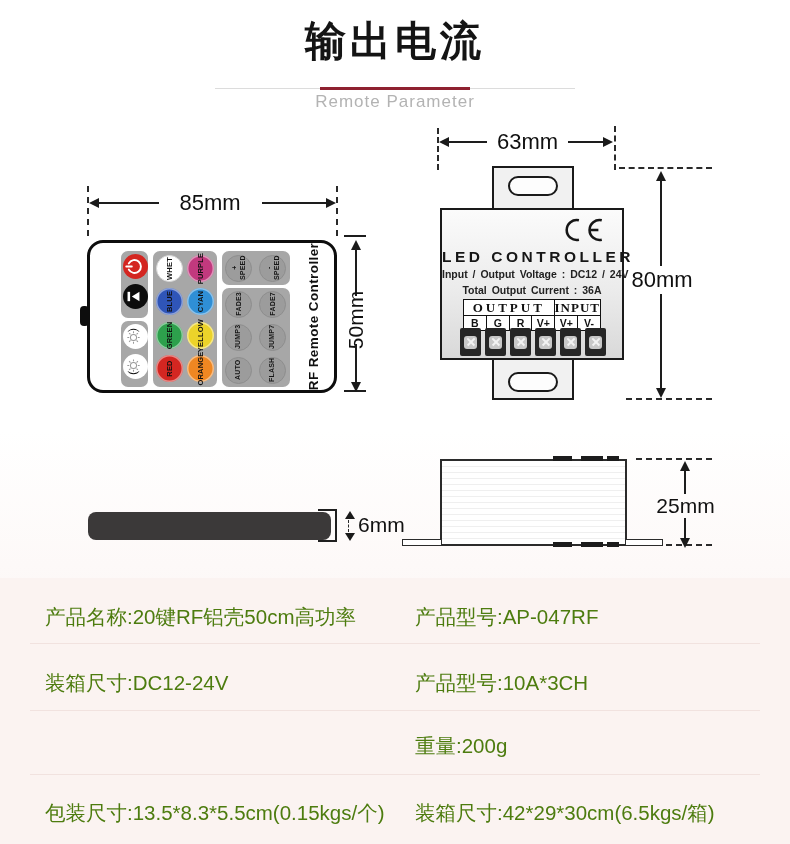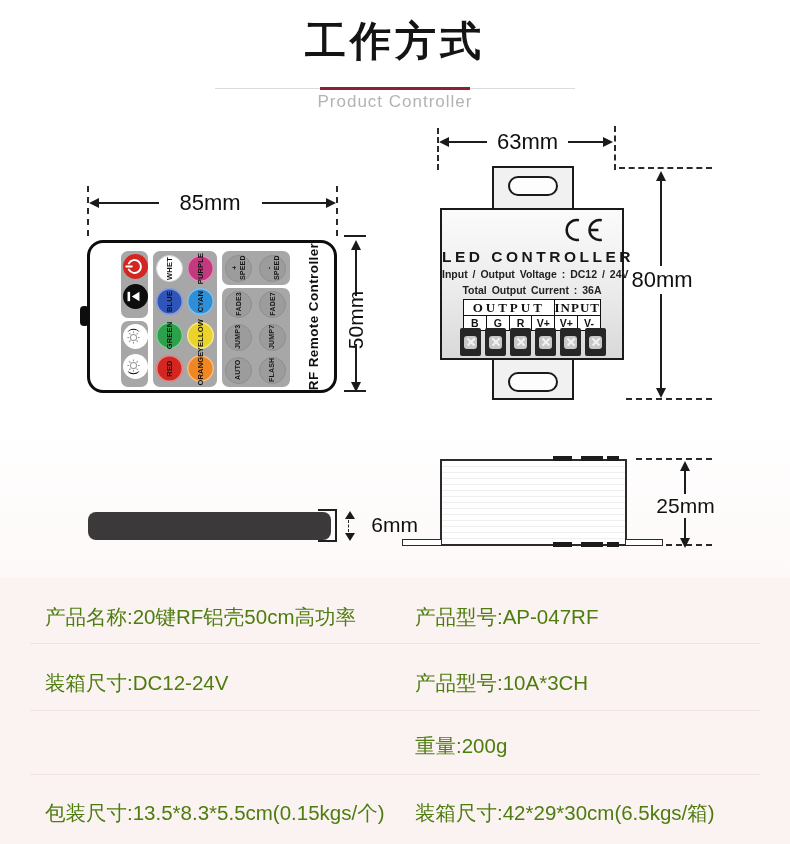--- a/index.html
+++ b/index.html
@@ -85,25 +85,25 @@
   .spec-row{position:absolute;width:790px;height:28px;font-size:20.5px;color:#4d7c0f;}
   .spec-left{position:absolute;left:45px;white-space:nowrap;}
   .spec-right{position:absolute;left:415px;white-space:nowrap;}
   .spec-sep{position:absolute;left:30px;width:730px;height:1px;background:#f1e2df;}
 </style>
 </head>
 <body>
 
 <div class="page">
 
-  <div class="page-title">工作方式</div>
+  <div class="page-title">输出电流</div>
   <div class="title-rule">
     <div class="title-rule-accent" style="background: rgb(142, 33, 48);"></div>
   </div>
-  <div class="subtitle">Product Controller</div>
+  <div class="subtitle">Remote Parameter</div>
 
   <div class="warm-band"></div>
 
   <div class="dash-v" style="left:87px;top:186px;height:50px;"></div>
   <div class="dash-v" style="left:336px;top:186px;height:50px;"></div>
   <div class="ah l" style="left:89px;top:198px;"></div>
   <div class="h-line" style="left:97px;top:202px;width:62px;"></div>
   <div class="dim-label" style="left:160px;top:190px;width:100px;">85mm</div>
   <div class="h-line" style="left:262px;top:202px;width:64px;"></div>
   <div class="ah r" style="left:326px;top:198px;"></div>
@@ -309,21 +309,21 @@
   <div class="v-line" style="left:660px;top:180px;height:86px;"></div>
   <div class="dim-label" style="left:622px;top:267px;width:80px;">80mm</div>
   <div class="v-line" style="left:660px;top:294px;height:96px;"></div>
   <div class="ah d" style="left:656px;top:388px;"></div>
 
   <div class="remote-side"></div>
   <div class="side-bracket"></div>
   <div class="ah u" style="left:345px;top:511px;border-bottom-width:8px;"></div>
   <div class="dash-v" style="left:348px;top:520px;height:12px;border-left-width:1.5px;"></div>
   <div class="ah d" style="left:345px;top:533px;border-top-width:8px;"></div>
-  <div class="dim-label" style="left:358px;top:513px;width:60px;text-align:right;font-size:21px;">6mm</div>
+  <div class="dim-label" style="left:358px;top:513px;width:60px;text-align:left;font-size:21px;">6mm</div>
 
   <div class="ctrl-side"></div>
   <div class="fin-dash" style="left:553px;top:456px;width:19px;"></div>
   <div class="fin-dash" style="left:581px;top:456px;width:22px;"></div>
   <div class="fin-dash" style="left:607px;top:456px;width:12px;"></div>
   <div class="fin-dash" style="left:553px;top:542px;width:19px;"></div>
   <div class="fin-dash" style="left:581px;top:542px;width:22px;"></div>
   <div class="fin-dash" style="left:607px;top:542px;width:12px;"></div>
   <div class="flange" style="left:402px;top:539px;width:40px;"></div>
   <div class="flange" style="left:625px;top:539px;width:38px;"></div>

